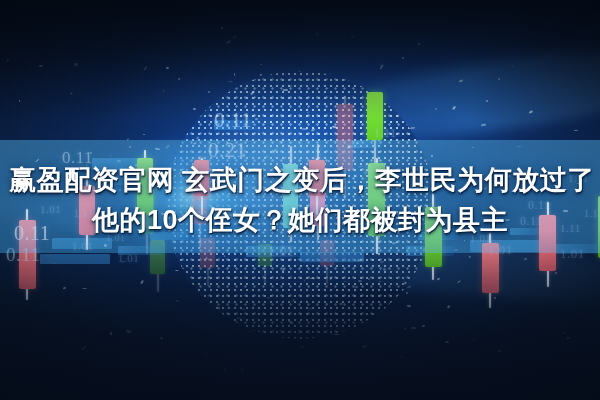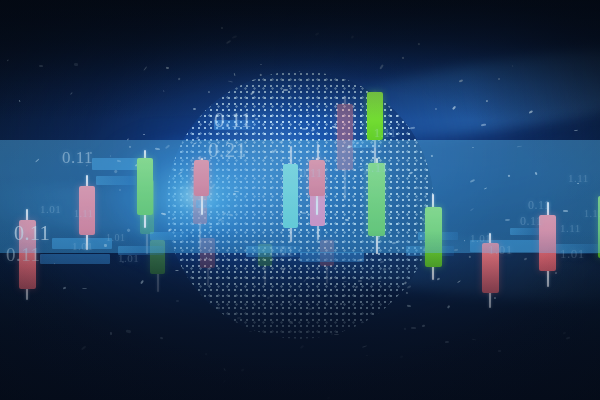--- a/index.html
+++ b/index.html
@@ -558,14 +558,18 @@
       <div class="num dim" style="left: 584px; top: 208px; font-size: 10px;">1.11</div>
     </div>
 
   <div class="top-dark"></div>
   <div class="bottom-dark"></div>
   <div class="vignette"></div>
 
   <div class="band"></div>
   <div class="band-tint"></div>
 
+  <div class="headline">
+    <span class="l1">赢盈配资官网 玄武门之变后，李世民为何放过了</span>
+    <span class="l2">他的10个侄女？她们都被封为县主</span>
+  </div>
 
 </div>
 
 </body></html>

